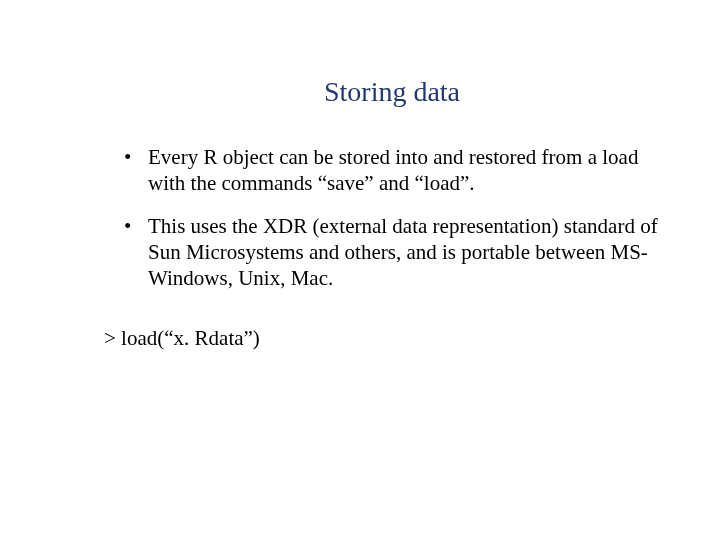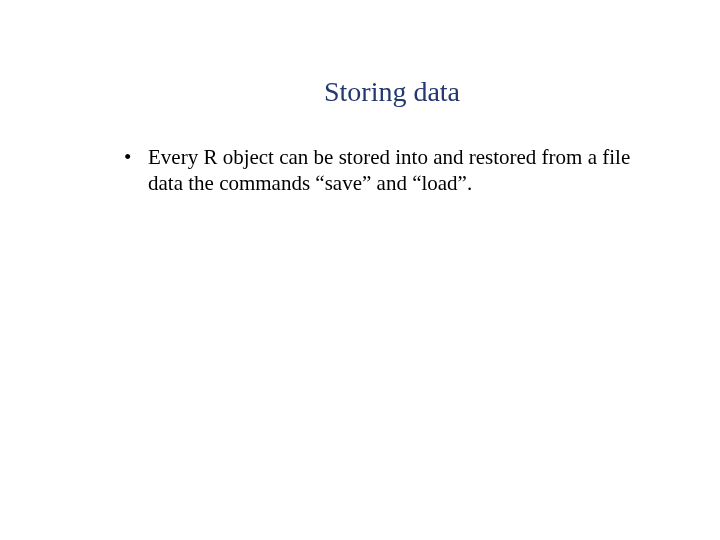--- a/index.html
+++ b/index.html
@@ -43,17 +43,19 @@
       margin-left: 0px;
     }
     .code-line { white-space: pre; }
   </style>
 </head>
 <body>
 
 <h1 class="title">Storing data</h1>
 
 <ul class="bullets">
-  <li>Every R object can be stored into and restored from a file data the commands “save” and “load”.</li>
+  <li>Every R object can be stored into and restored from a load with the commands “save” and “load”.</li>
+  <li>This uses the XDR (external data representation) standard of Sun Microsystems and others, and is portable between MS-Windows, Unix, Mac.</li>
 </ul>
 
 <div class="code">
+  <div class="code-line">&gt; load(“x. Rdata”)</div>
 </div>
 
 </body></html>

